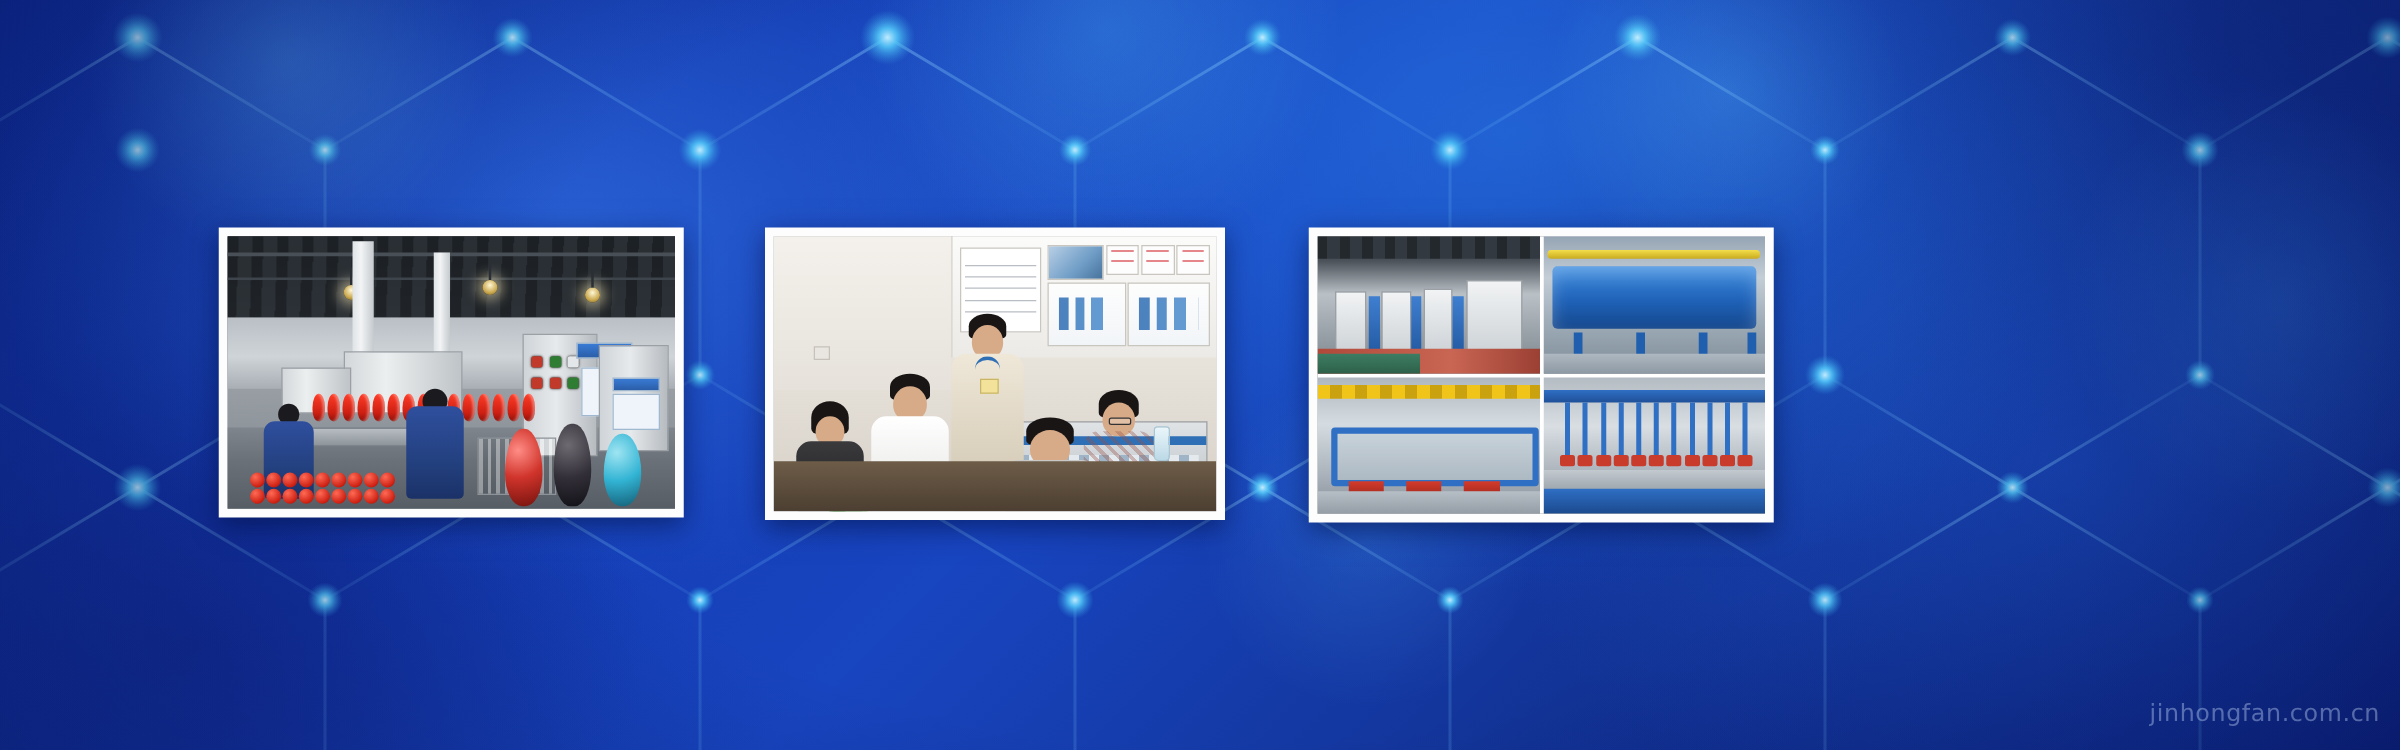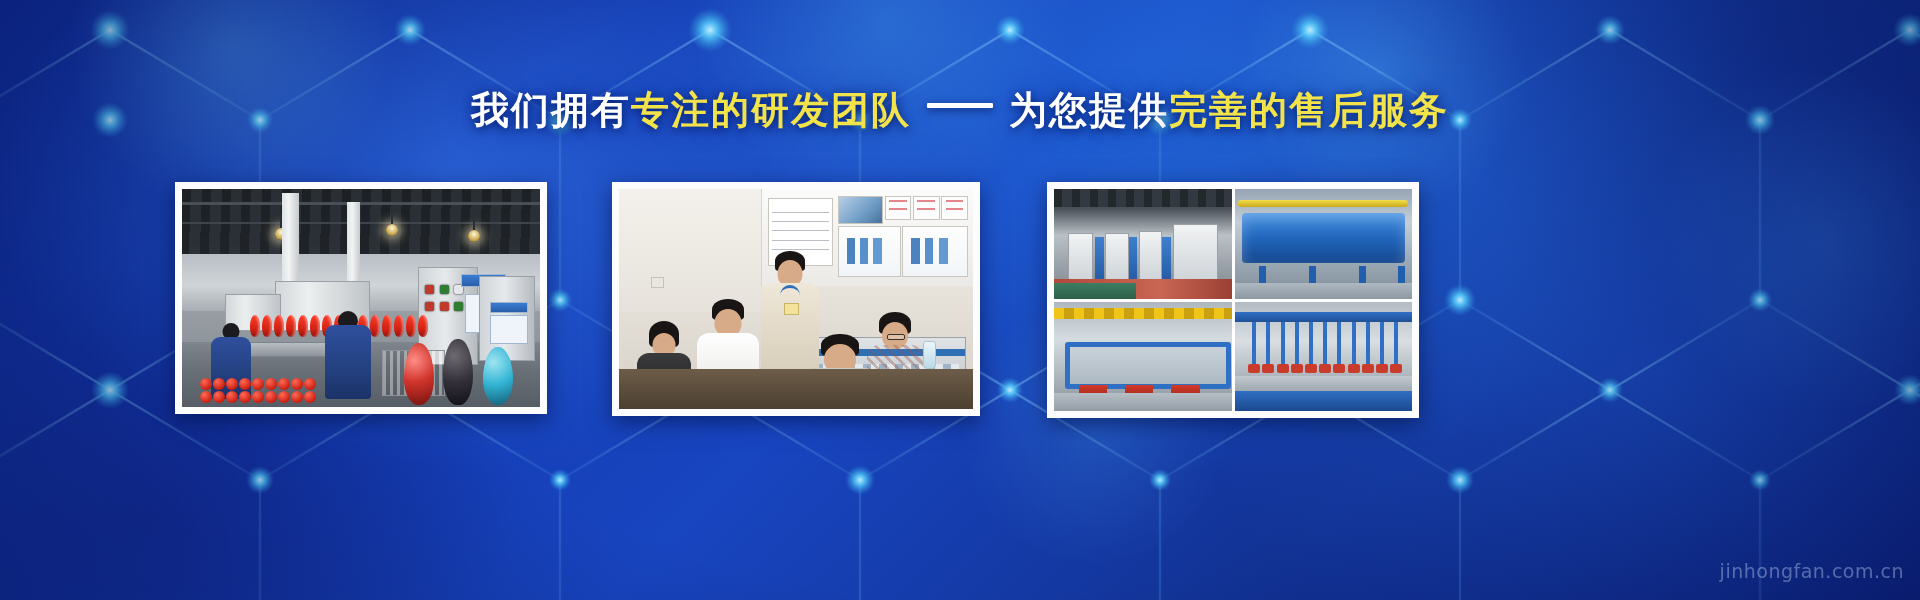--- a/index.html
+++ b/index.html
@@ -282,23 +282,20 @@
         <circle cx="860" cy="480" r="15"></circle>
           <circle cx="1160" cy="480" r="11"></circle>
         <circle cx="1460" cy="480" r="14"></circle>
           <circle cx="1760" cy="480" r="11"></circle>
       </g>
     </svg>
   </div>
   <div class="glow-soft"></div>
   <div class="vignette"></div>
 
-  <div class="headline">
-    <span class="seg">我们拥有</span><span class="seg hl">专注的研发团队</span><span class="dash"></span><span class="seg">为您提供</span><span class="seg hl">完善的售后服务</span>
-  </div>
 
   <div class="photo-row">
 
     <div class="frame f1">
       <div class="inner">
         <div class="p1">
           <div class="roof"></div>
           <div class="beam"></div>
             <div class="beam b2"></div>
           <div class="lamp" style="left:26%;top:18%"></div>

